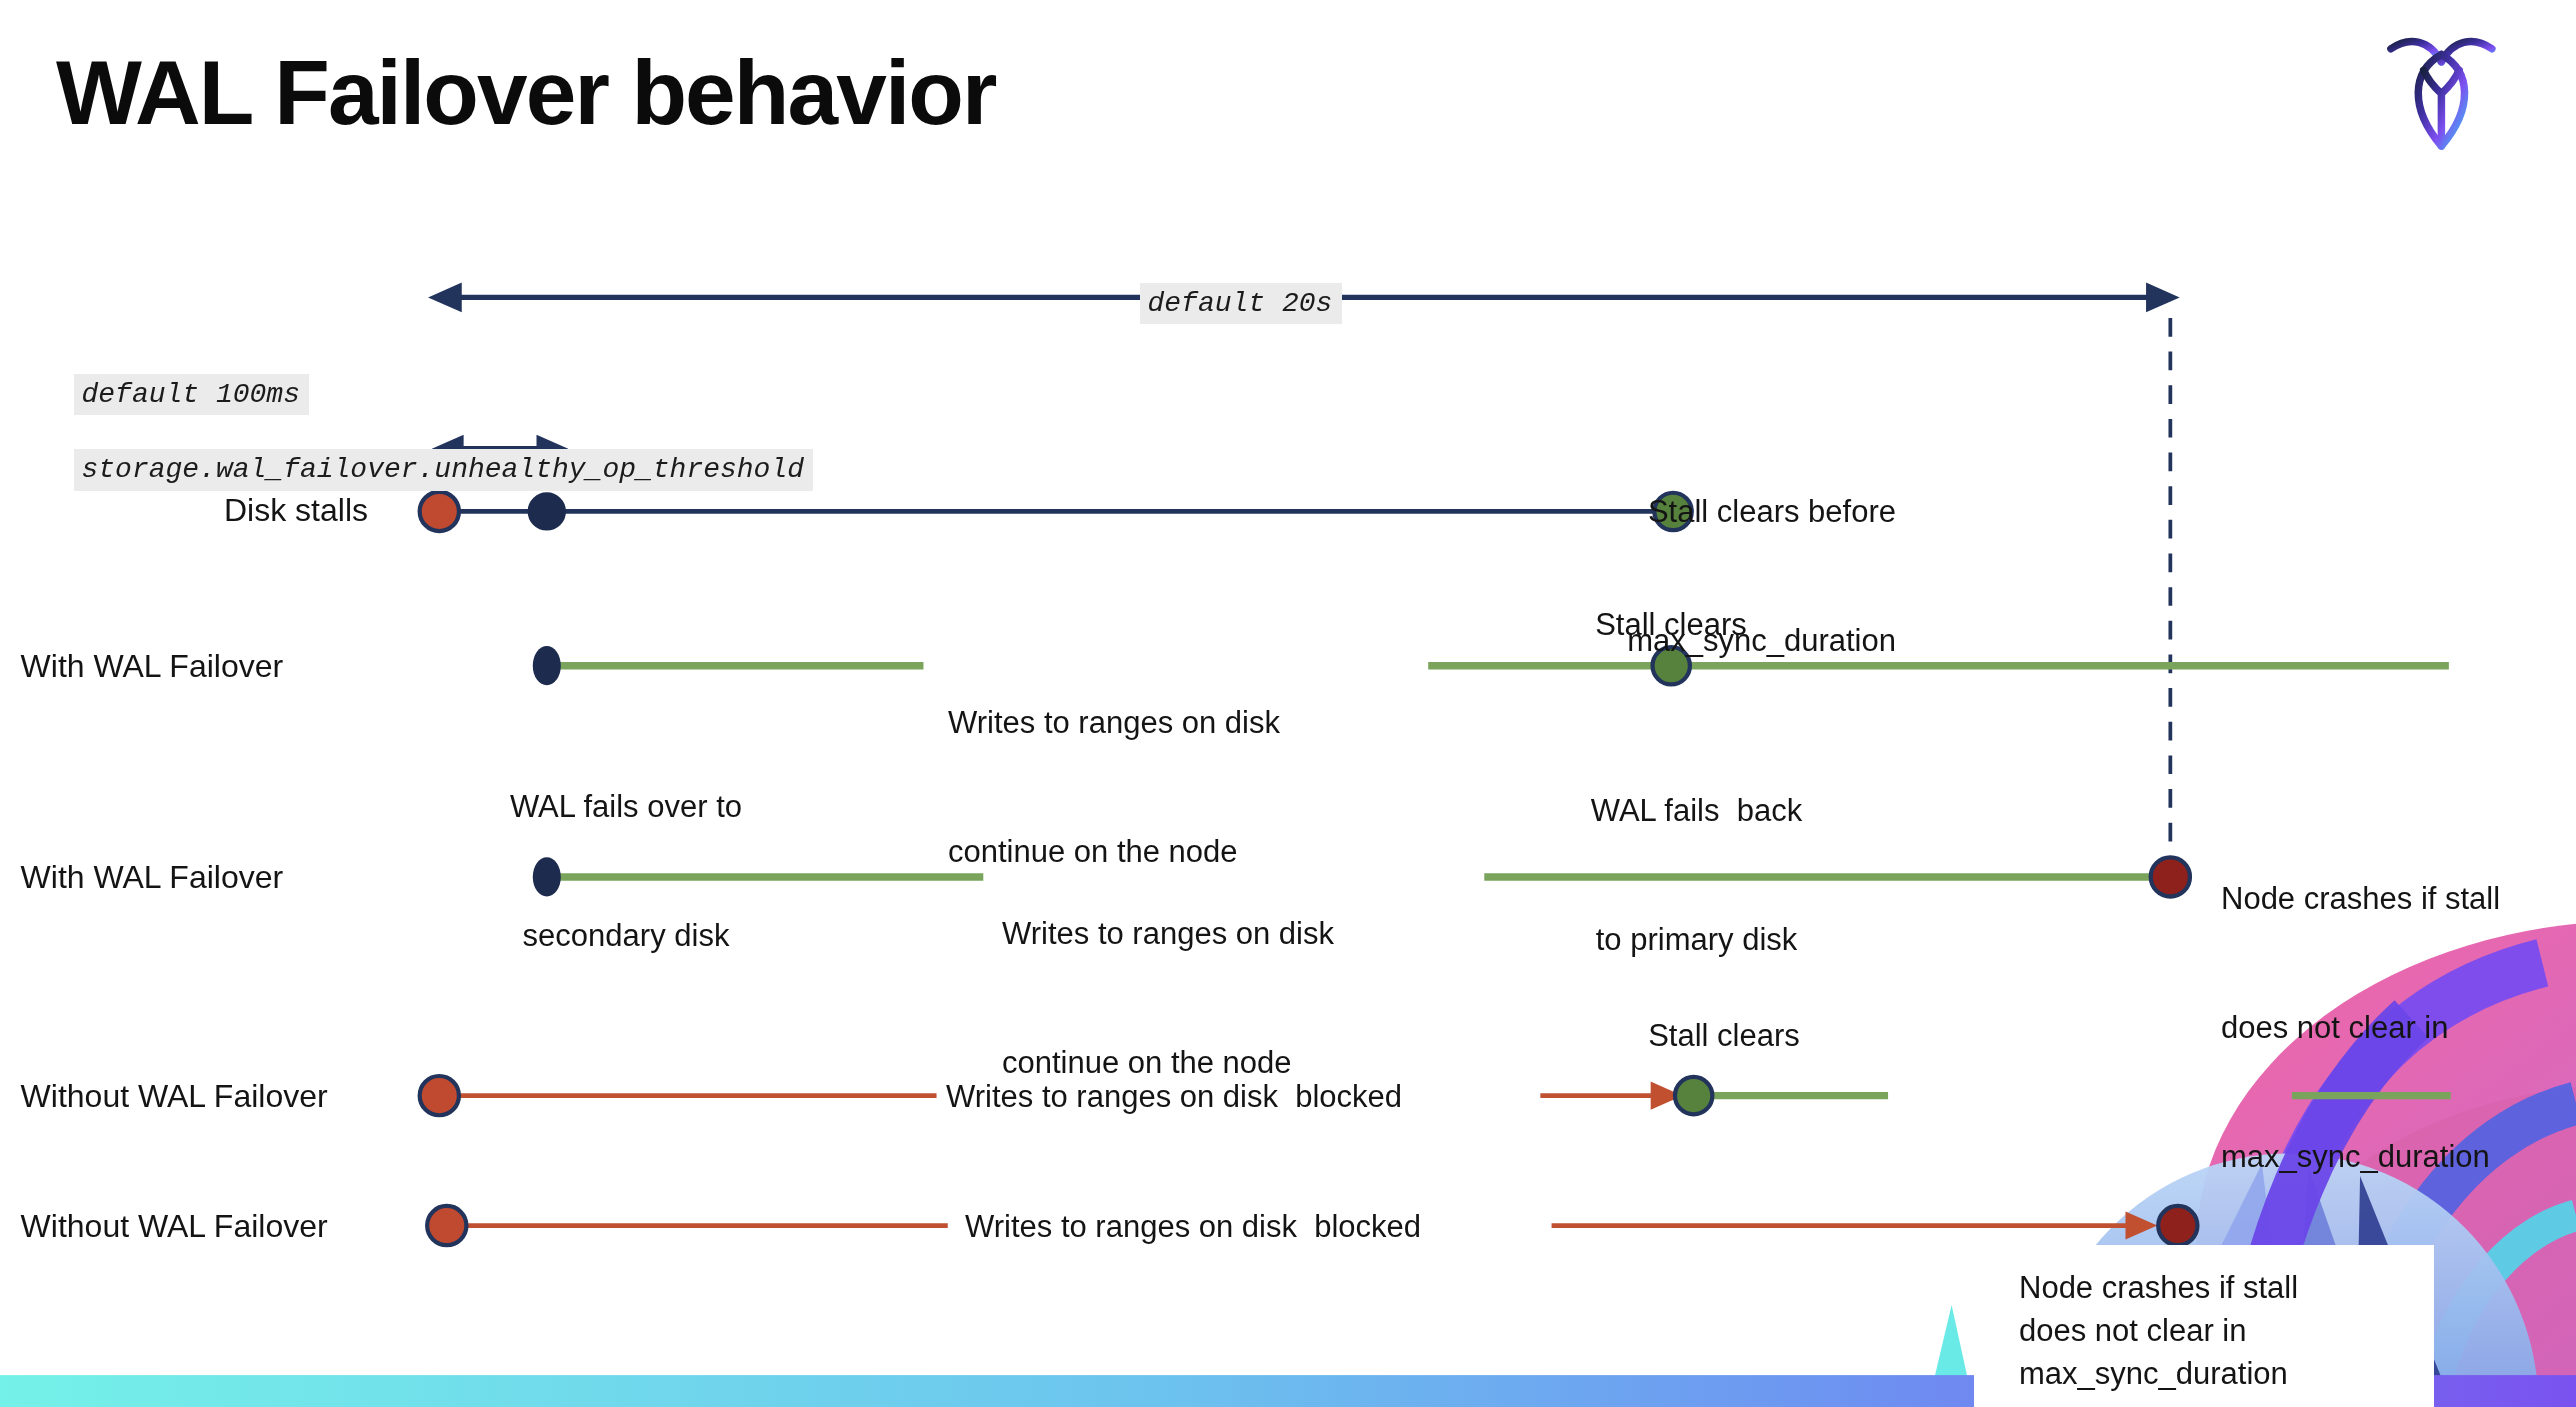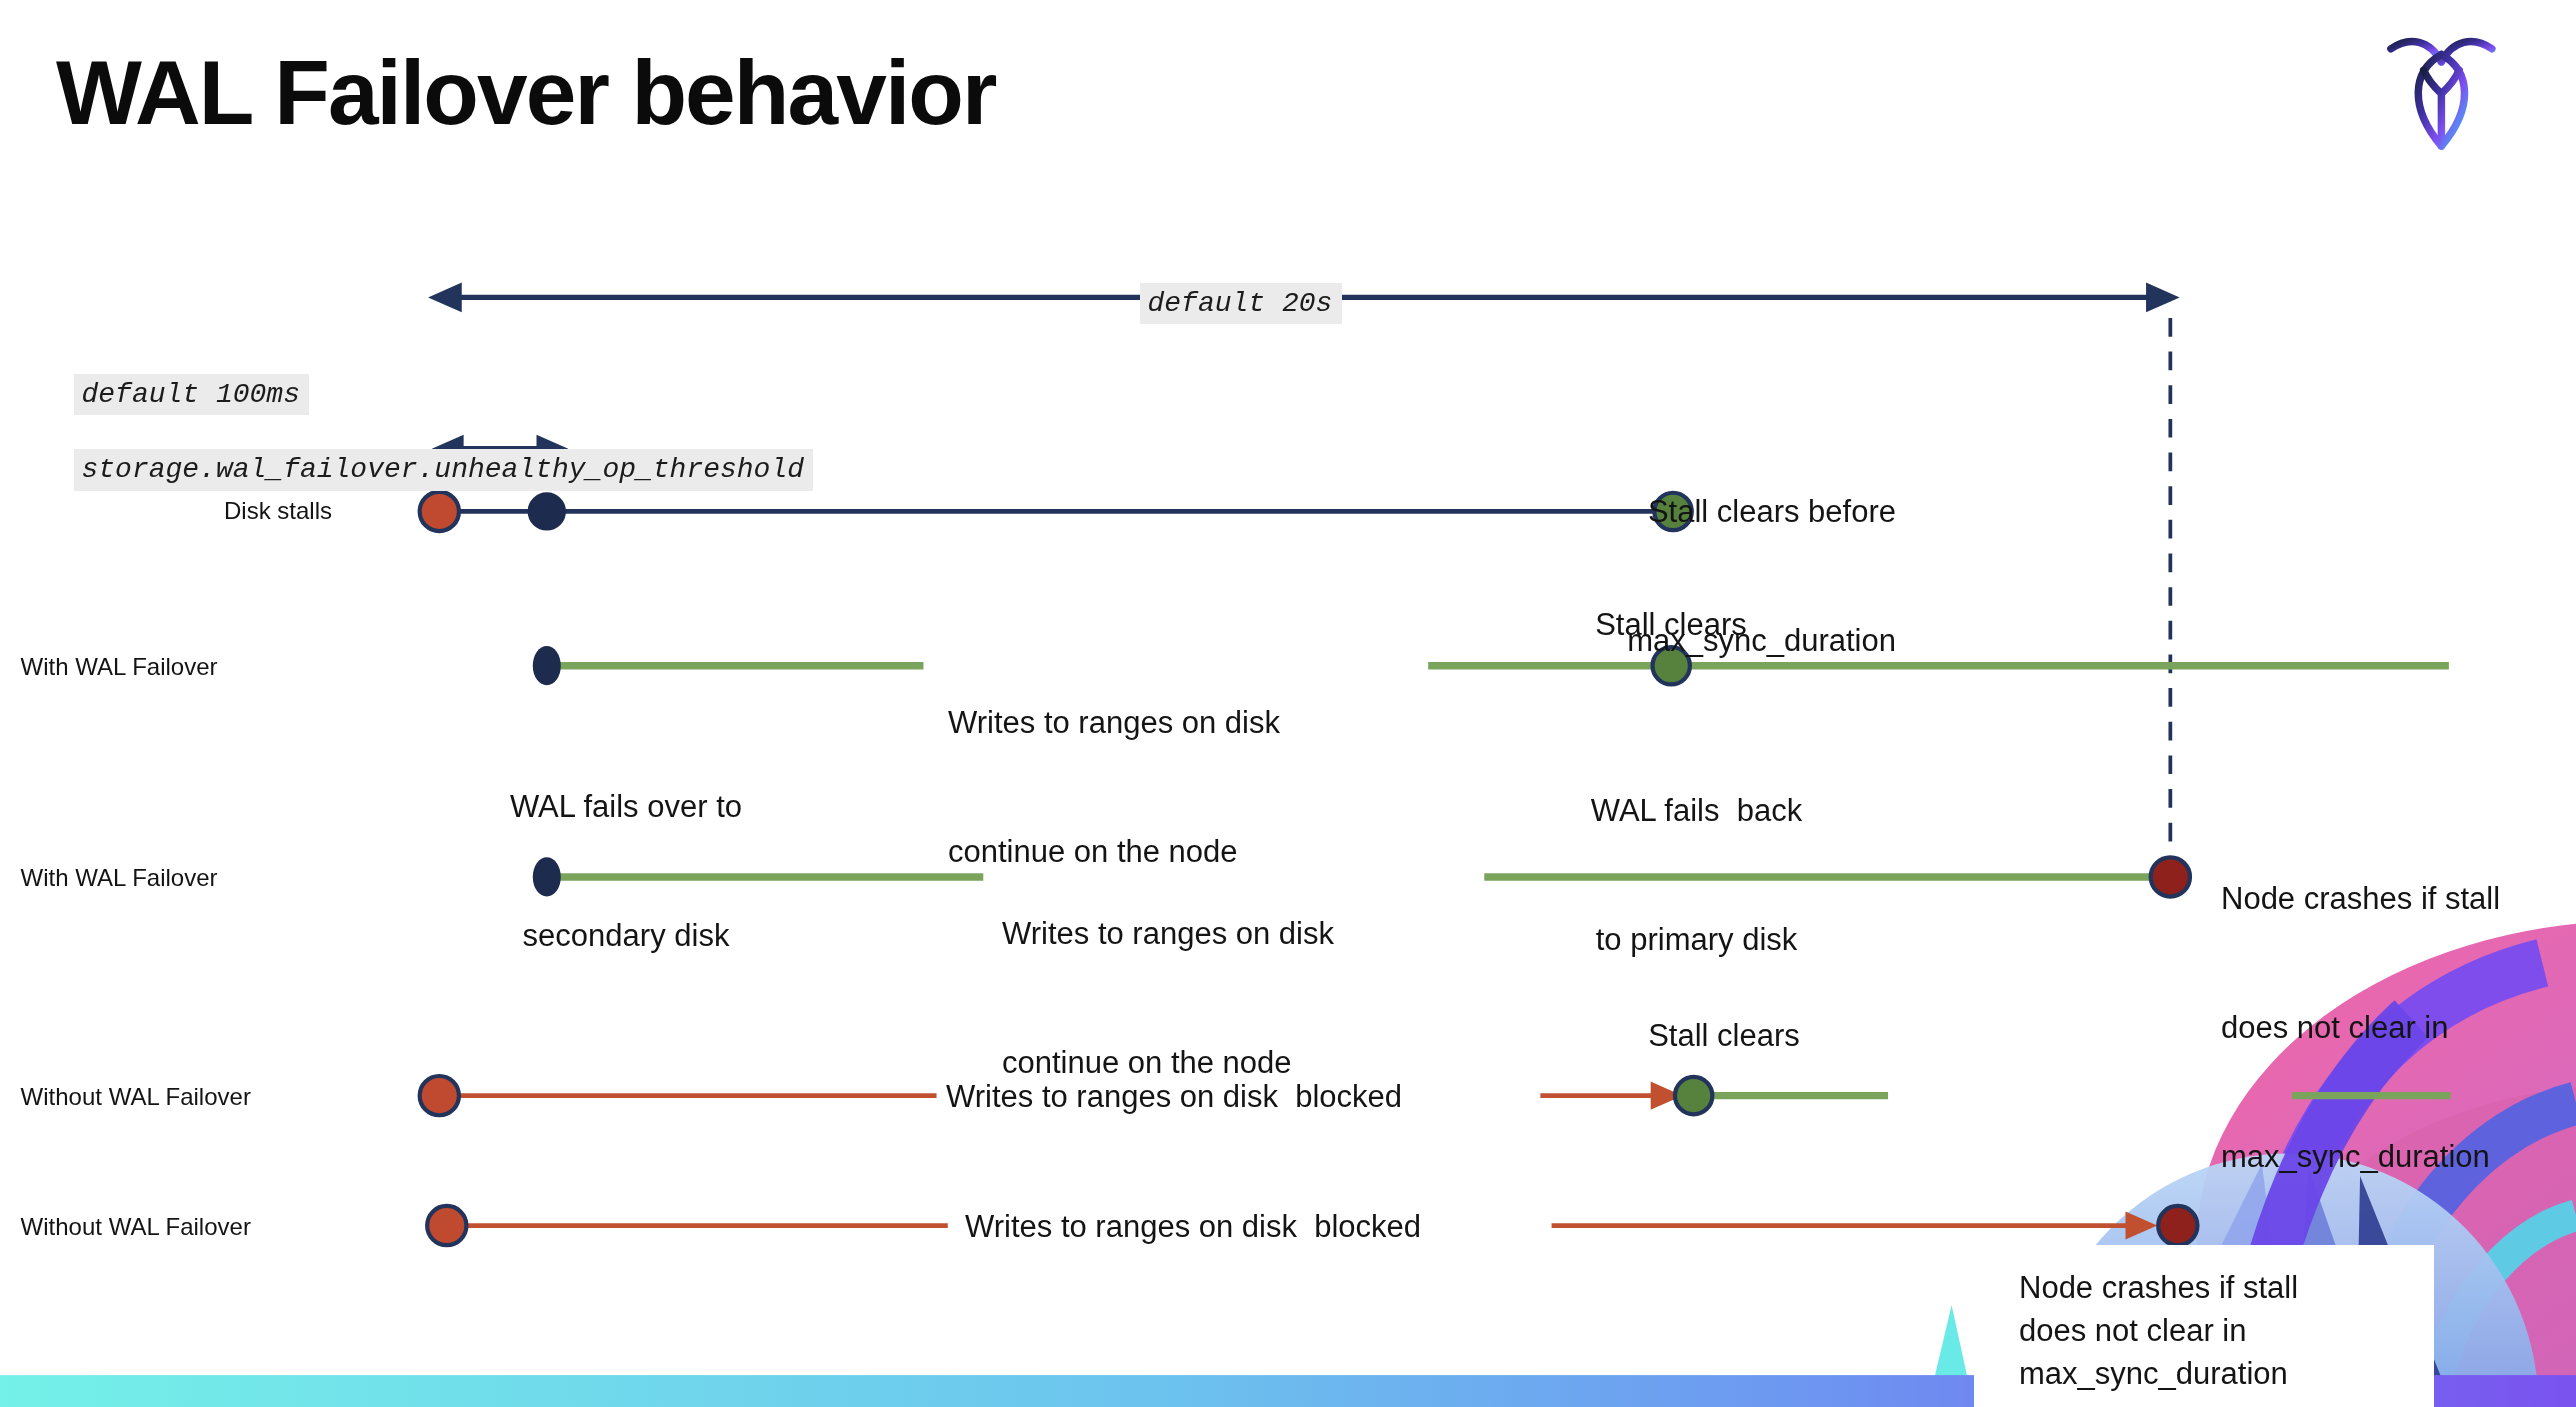--- a/index.html
+++ b/index.html
@@ -5,21 +5,21 @@
   html,body{margin:0;padding:0;background:#ffffff;}
   .canvas{
     position:relative;width:2576px;height:1408px;overflow:hidden;background:#ffffff;
     font-family:"Liberation Sans",sans-serif;color:#121212;
   }
   .gfx{position:absolute;left:0;top:0;z-index:1;}
   .txt{position:absolute;z-index:2;white-space:pre-wrap;}
   .title{
     left:56px;top:41px;font-size:91px;font-weight:bold;letter-spacing:-1.9px;color:#0b0b0b;
   }
-  .row-label{font-size:24px;line-height:39px;color:#141414;}
+  .row-label{font-size:32px;line-height:39px;color:#141414;}
   .ann{font-size:31px;line-height:43px;color:#141414;}
   .ann.center{text-align:center;}
   .mono-label{z-index:3;font-style:italic;}
   .mono-line{
     display:table;background:#ebebeb;color:#1c1c1c;
     font-family:"Liberation Mono","DejaVu Sans Mono",monospace;
     font-size:28px;line-height:35px;padding:2.8px 9.3px 3.7px 7.5px;
   }
   .white-box{
     position:absolute;z-index:2;left:1974px;top:1245px;width:460px;height:163px;

